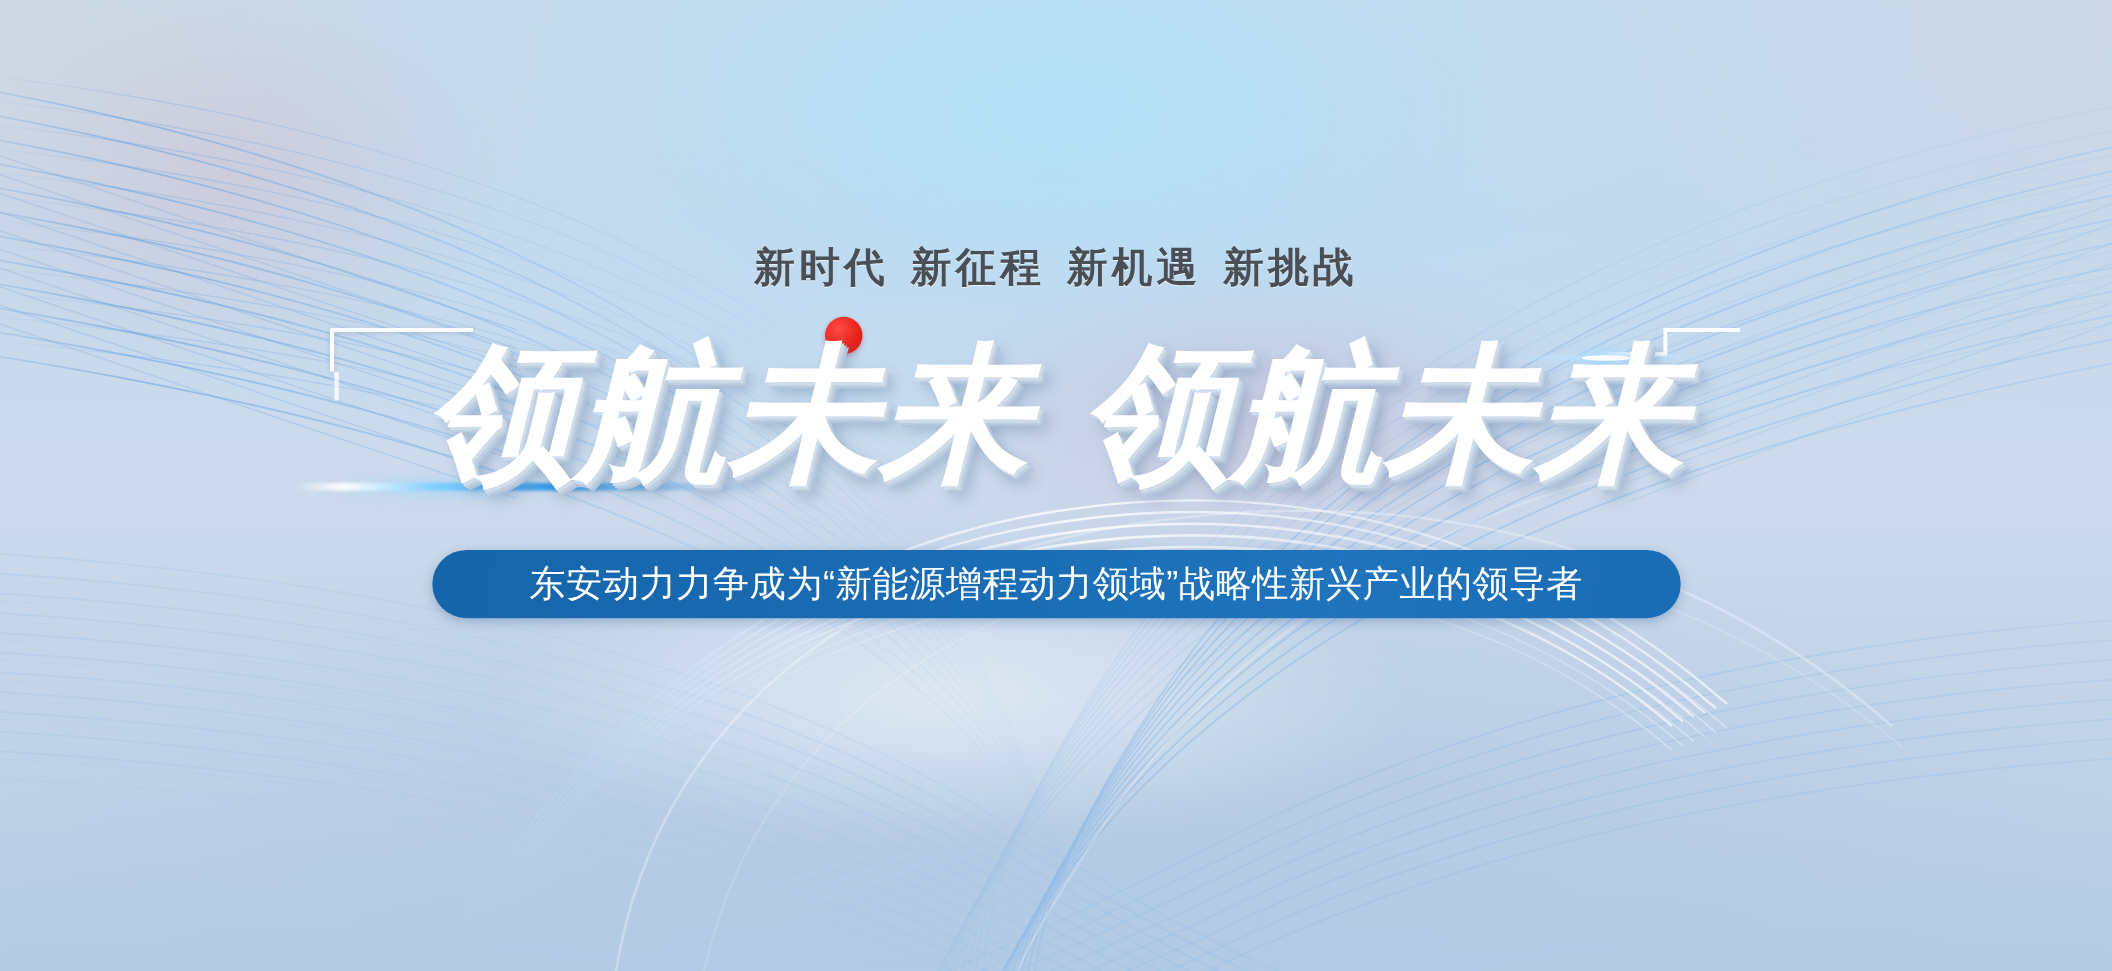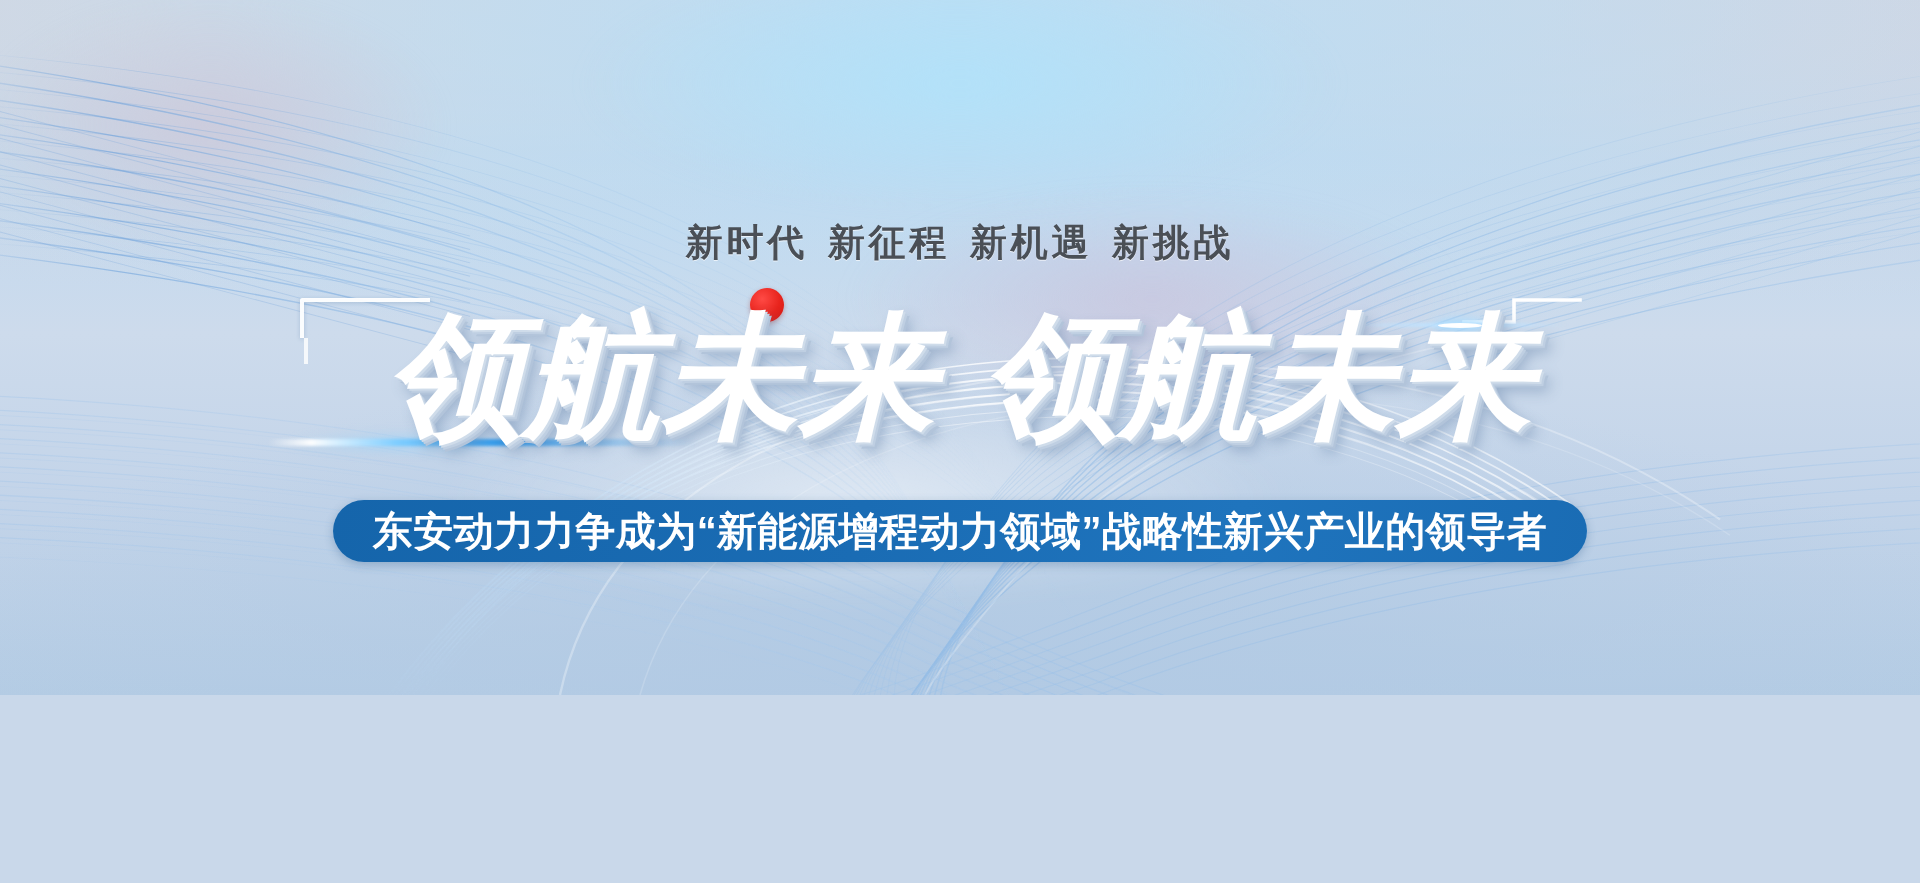--- a/index.html
+++ b/index.html
@@ -6,21 +6,21 @@
   * { margin:0; padding:0; box-sizing:border-box; }
   html,body{ background:#c9d8ea; }
   body{
     font-family:"Liberation Sans","DejaVu Sans",sans-serif;
     -webkit-font-smoothing:antialiased;
   }
 
   .banner{
     position:relative;
     width:1920px;
-    height:695px;
+    height:883px;
     overflow:hidden;
     isolation:isolate;
   }
 
   
   .bg-base{
     position:absolute; inset:0;
     background:
       radial-gradient(118% 86% at 50% 2%,   rgba(188,222,244,1) 0%, rgba(188,222,244,0) 58%),
       radial-gradient(70% 60% at 8% 4%,     rgba(216,214,222,.95) 0%, rgba(216,214,222,0) 62%),
@@ -172,22 +172,22 @@
     min-width:1135px;
     height:62px;
     padding:0 40px;
     border-radius:34px;
     background:linear-gradient(100deg,#1565ab 0%,#1a6cb4 42%,#1f74bd 72%,#1a6cb4 100%);
     box-shadow:0 3px 10px rgba(40,85,135,.30);
     display:flex; align-items:center; justify-content:center;
   }
   .pill-text{
     color:#ffffff;
-    font-size:40px;
-    font-weight:700;
+    font-size:33px;
+    font-weight:400;
     letter-spacing:.012em;
     white-space:nowrap;
   }
 </style>
 </head>
 <body>
 
 <div class="banner">
 
   <div class="bg-base"></div>

